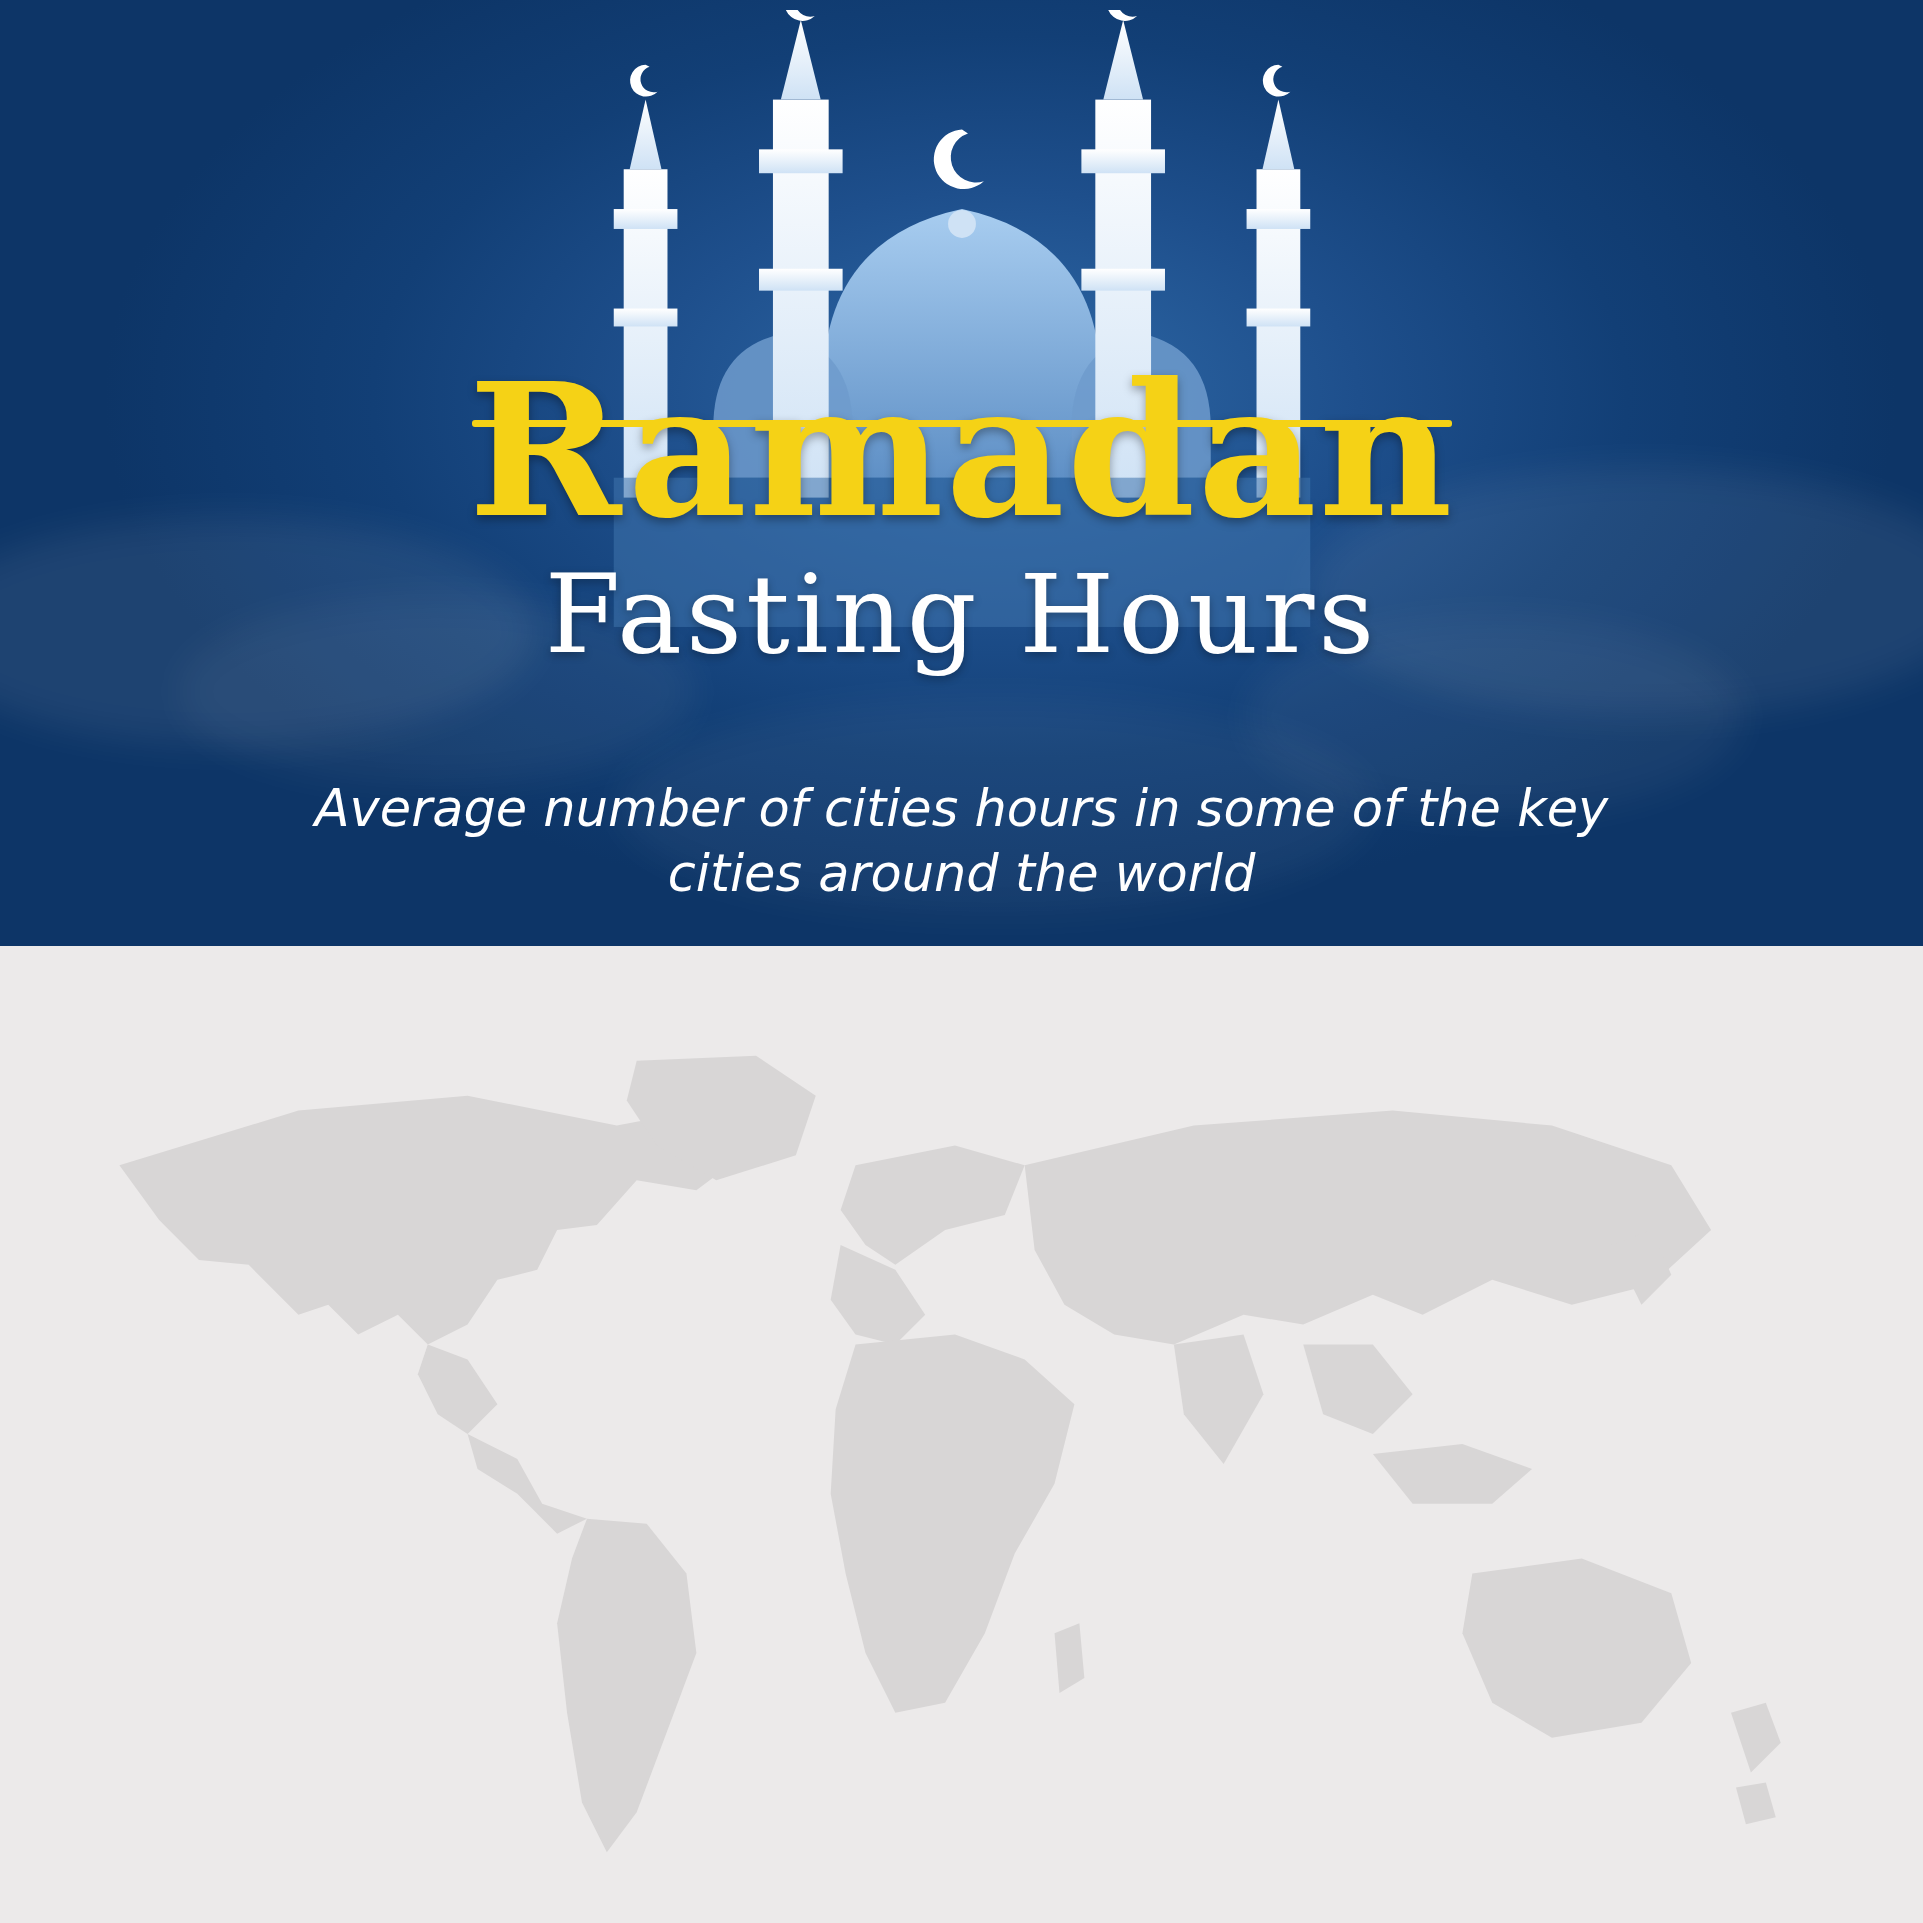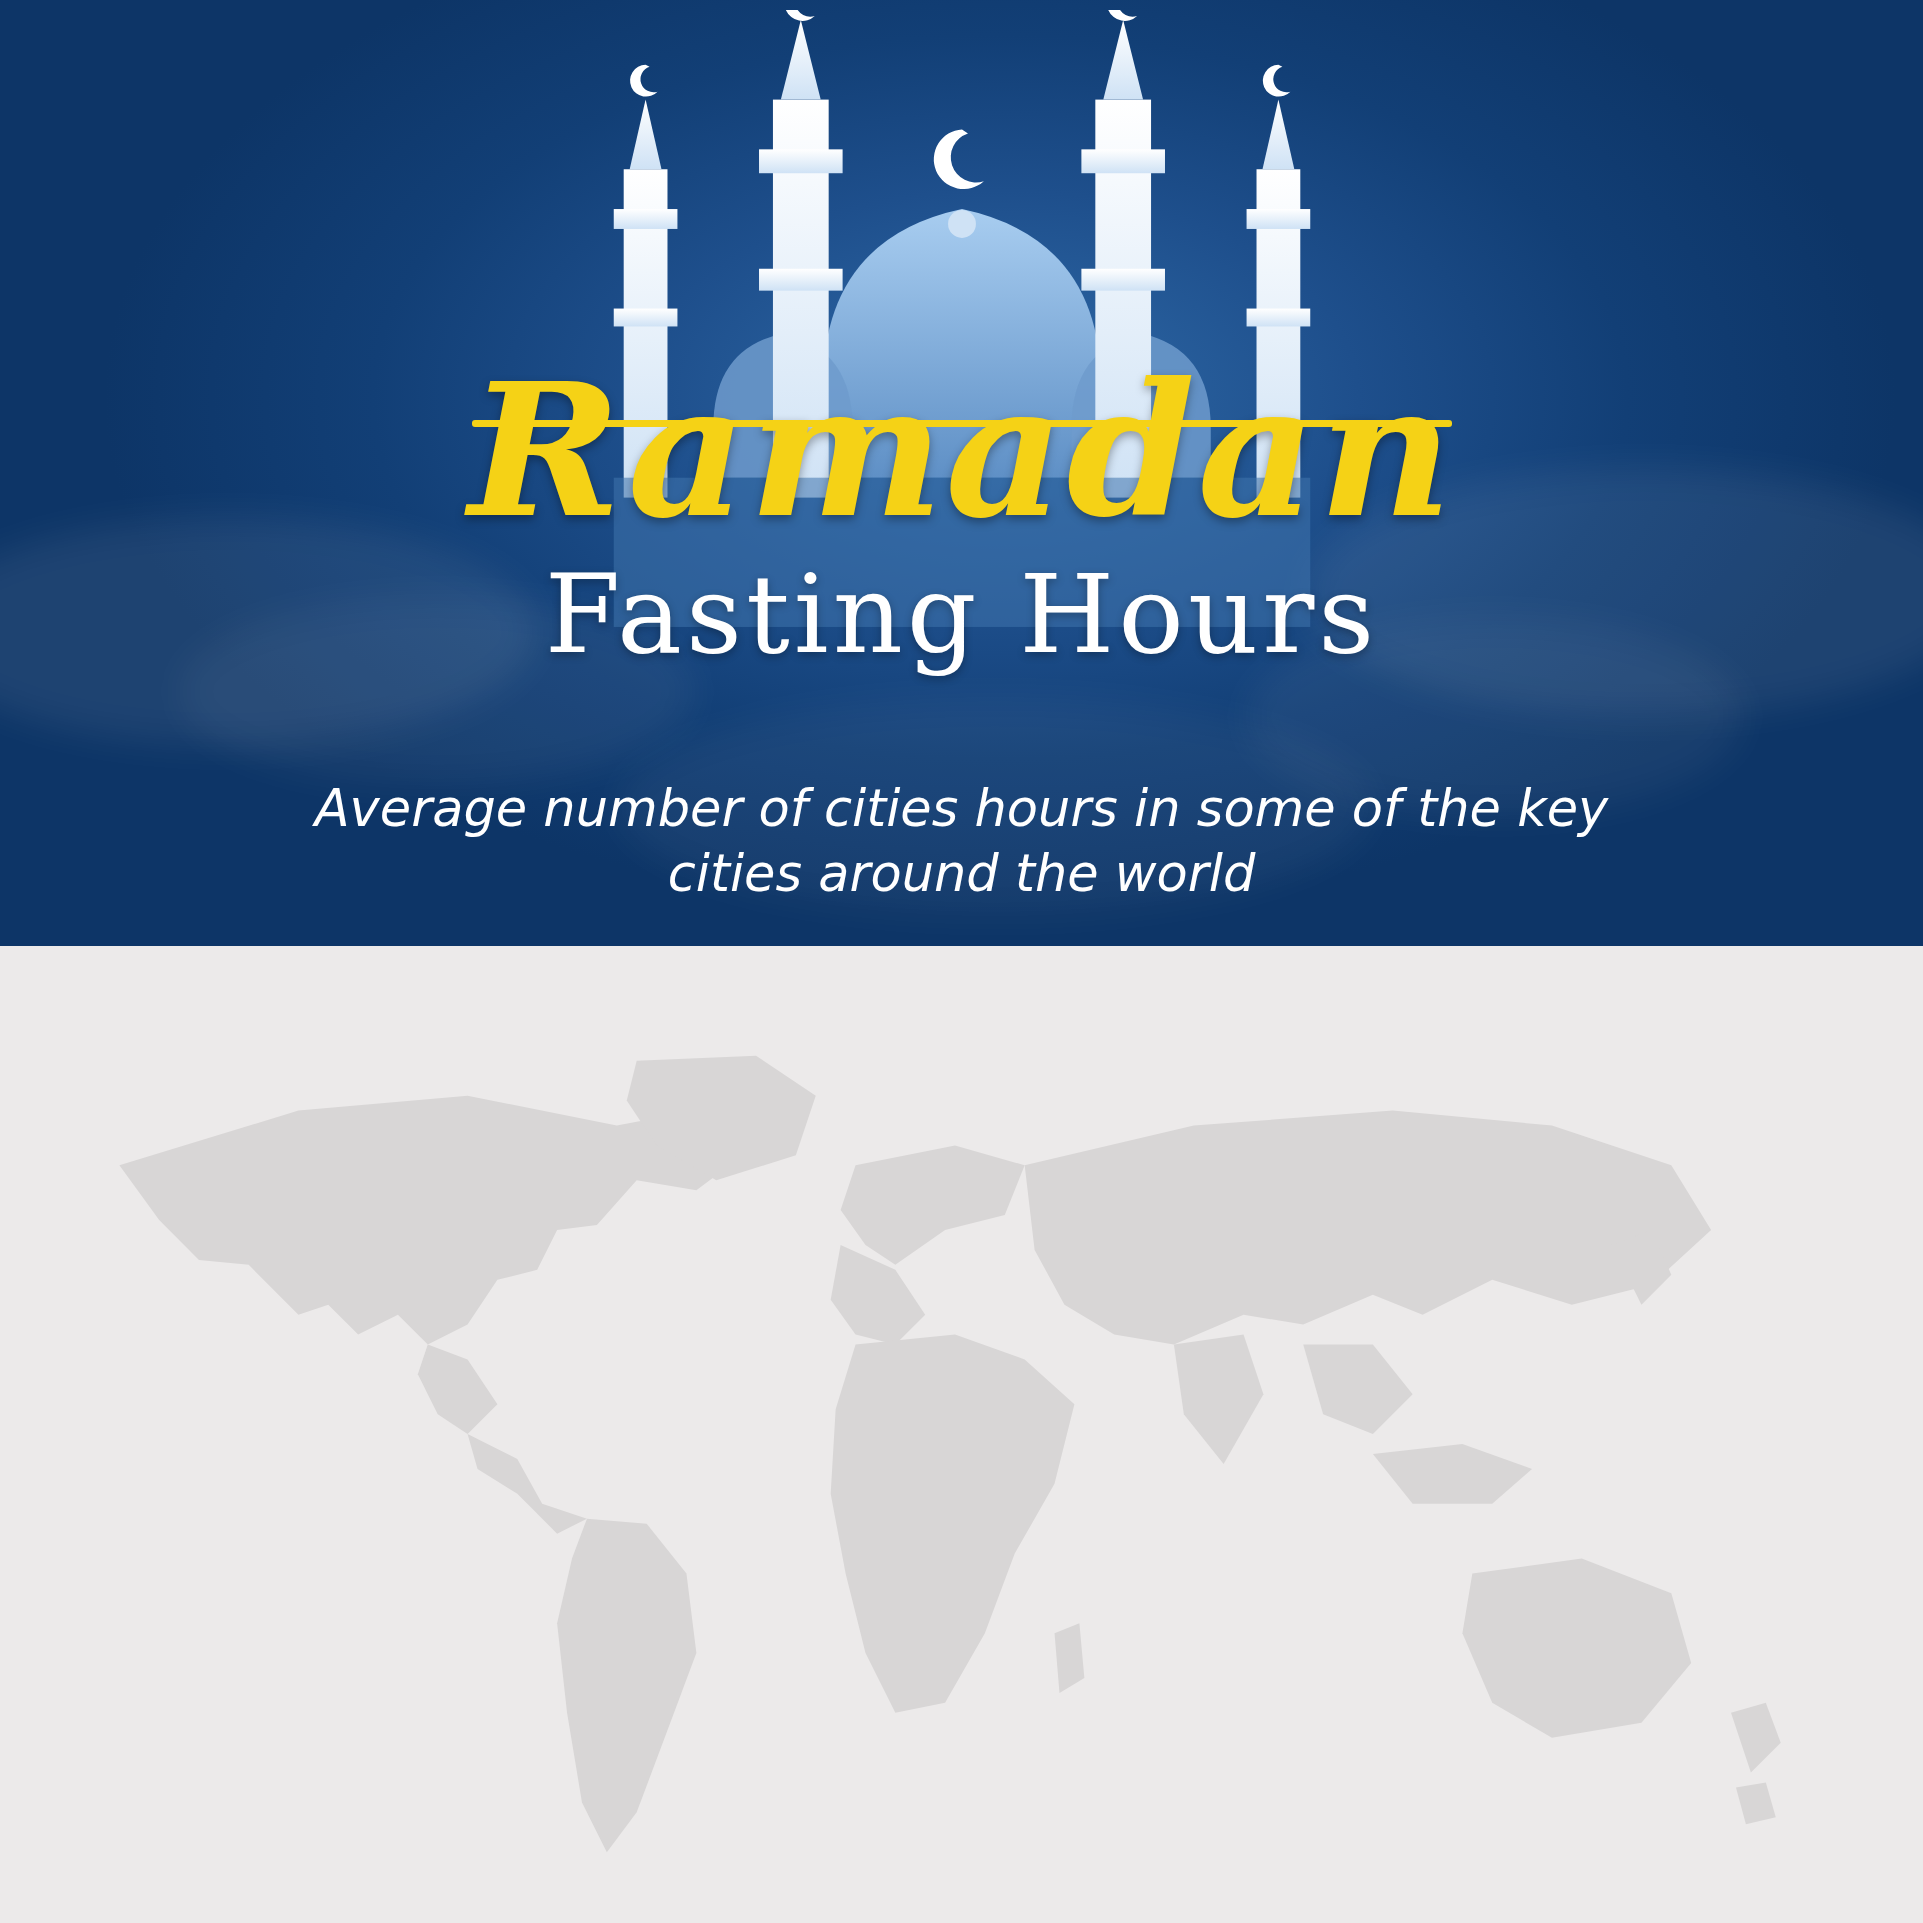--- a/index.html
+++ b/index.html
@@ -24,21 +24,21 @@
   .c3{right:-60px;top:468px;width:677px;height:249px;}
   .c4{right:179px;top:617px;width:498px;height:199px;background:rgba(255,255,255,0.05);}
   .c5{left:617px;top:697px;width:756px;height:219px;background:rgba(255,255,255,0.045);}
 
   
   .mosque{position:absolute;left:50%;top:10px;transform:translateX(-50%);}
   .title-wrap{position:absolute;left:0;right:0;top:358px;text-align:center;}
   .title-ramadan{
     font-family:"DejaVu Serif", serif;
     font-size:184px;line-height:1;
-    color:#f5d216;font-style:italic;font-weight:bold;
+    color:#f5d216;font-weight:bold;
     letter-spacing:2px;
     text-shadow:0 4px 10px rgba(0,0,0,0.35);
     margin:0;
   }
   .title-rule{
     position:absolute;left:50%;transform:translateX(-50%);
     top:62px;width:980px;height:7px;background:#f5d216;border-radius:3px;
   }
   .title-fasting{
     font-family:"DejaVu Serif", serif;

